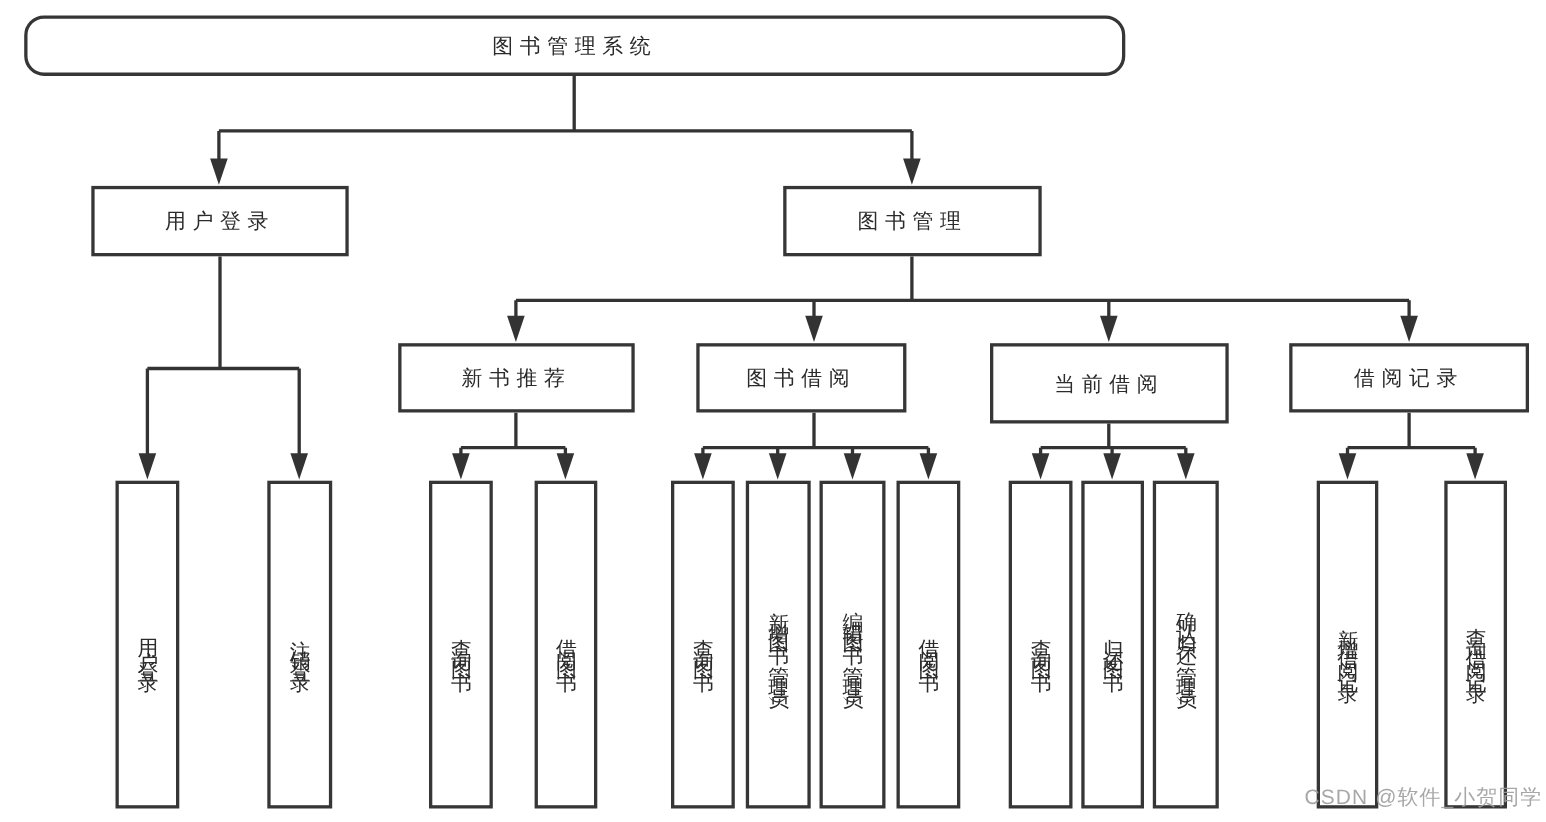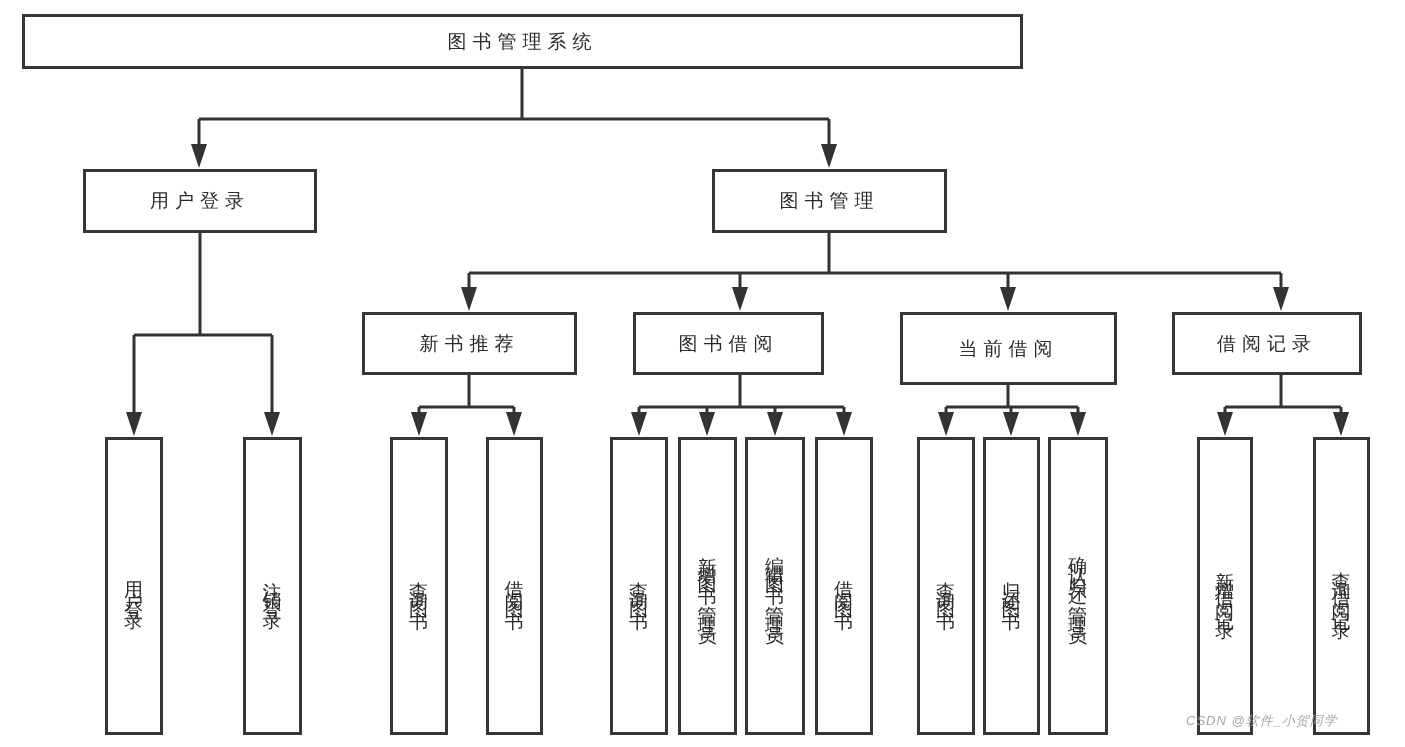--- a/index.html
+++ b/index.html
@@ -28,27 +28,26 @@
     text-orientation:mixed;
     font-size:19px;
     color:#2b2b2b;
     letter-spacing:10px;
     line-height:1;
   }
   #watermark{
     position:absolute;
     left:1186px;
     top:712px;
-    font-size:13px;
+    font-size:19px;
     color:#9e9e9e;
     letter-spacing:1px;
     white-space:nowrap;
     z-index:5;
     opacity:.9;
-    font-style:italic;
   }
 </style>
 </head>
 <body>
 
 <div id="canvas">
 
   <svg id="connectors" viewBox="0 0 1405 747" xmlns="http://www.w3.org/2000/svg">
     <g stroke="#333333" stroke-width="3" fill="none">
       <path d="M522 69 V119 M199 119 H829 M199 119 V150 M829 119 V150"></path>
@@ -75,41 +74,41 @@
       <polygon points="767,412 783,412 775,436"></polygon>
       <polygon points="836,412 852,412 844,436"></polygon>
       <polygon points="938,412 954,412 946,436"></polygon>
       <polygon points="1003,412 1019,412 1011,436"></polygon>
       <polygon points="1070,412 1086,412 1078,436"></polygon>
       <polygon points="1217,412 1233,412 1225,436"></polygon>
       <polygon points="1333,412 1349,412 1341,436"></polygon>
     </g>
   </svg>
 
-  <div class="node" style="left:22px;top:14px;width:1001px;height:55px;">
+  <div class="node" style="left:22px;top:14px;width:1001px;height:55px;border-radius:18px;">
     <span class="hlabel">图书管理系统</span>
   </div>
 
   <div class="node" style="left:83px;top:169px;width:234px;height:64px;">
     <span class="hlabel">用户登录</span>
   </div>
   <div class="node" style="left:712px;top:169px;width:235px;height:64px;">
     <span class="hlabel">图书管理</span>
   </div>
 
   <div class="node" style="left:362px;top:312px;width:215px;height:63px;">
     <span class="hlabel">新书推荐</span>
   </div>
   <div class="node" style="left:633px;top:312px;width:191px;height:63px;">
     <span class="hlabel">图书借阅</span>
   </div>
   <div class="node" style="left:900px;top:312px;width:217px;height:73px;">
     <span class="hlabel">当前借阅</span>
   </div>
-  <div class="node" style="left:1172px;top:312px;width:190px;height:63px;">
+  <div class="node" style="left:1172px;top:312px;width:218px;height:63px;">
     <span class="hlabel">借阅记录</span>
   </div>
 
   <div class="node leaf" style="left:105px;width:58px;">
     <span class="vlabel">用户登录</span>
   </div>
   <div class="node leaf" style="left:243px;width:59px;">
     <span class="vlabel">注销登录</span>
   </div>
   <div class="node leaf" style="left:390px;width:58px;">

